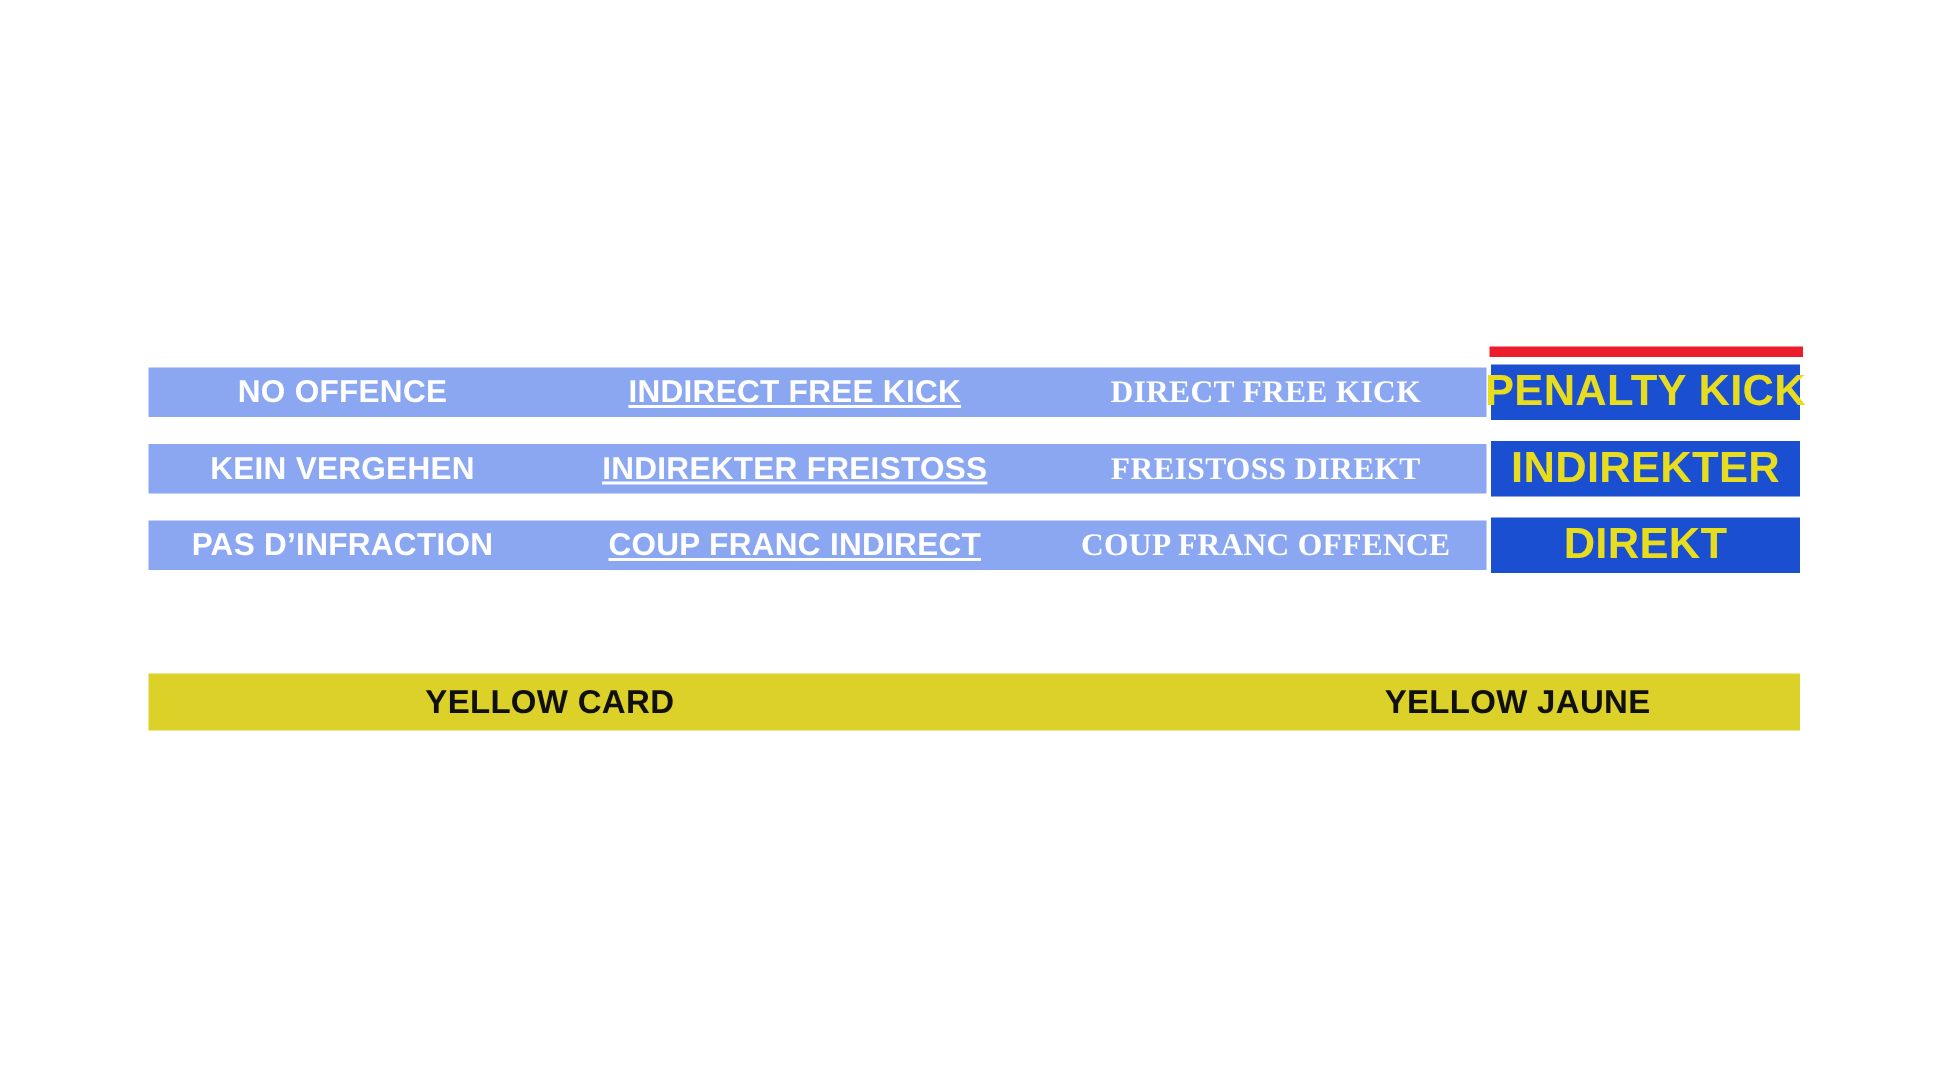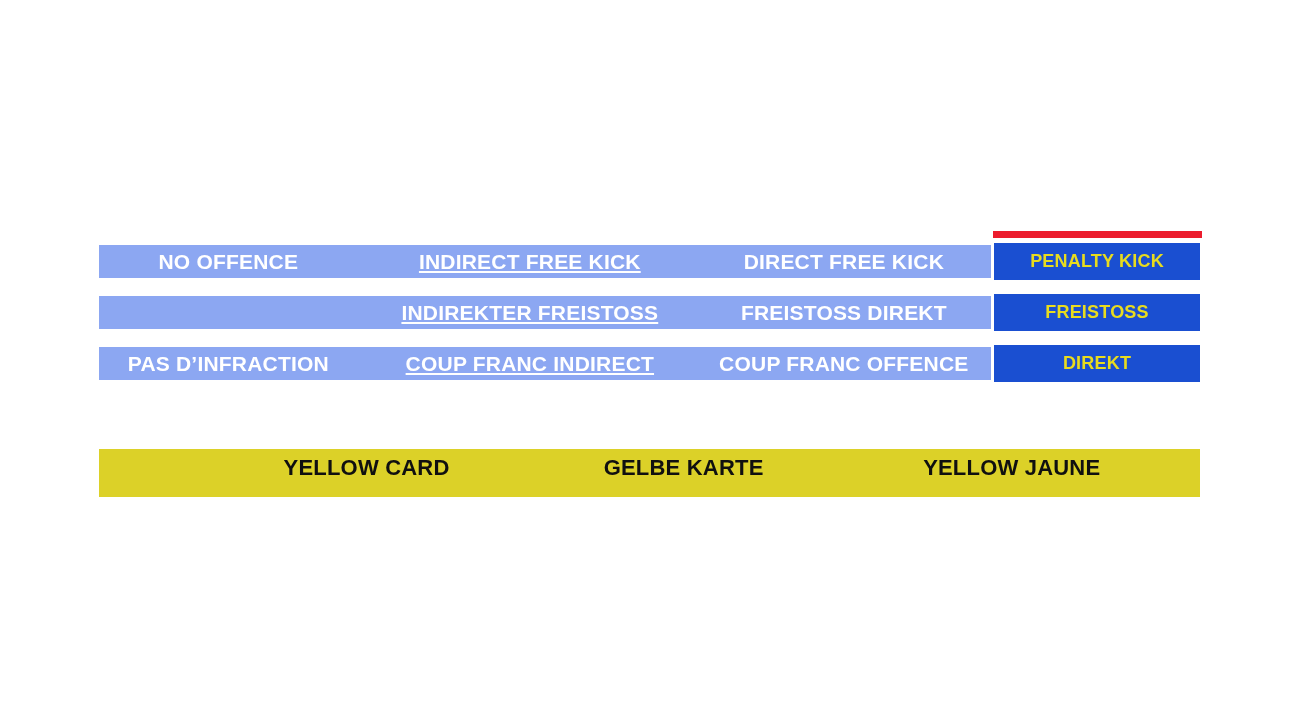--- a/index.html
+++ b/index.html
@@ -47,45 +47,45 @@
     line-height: 33px;
     transform: translateX(-50%);
     white-space: nowrap;
     color: #ffffff;
     font-size: 21px;
     font-weight: bold;
     letter-spacing: 0.2px;
   }
   .cell-1 { left: 14.5%; }
   .cell-2 { left: 48.3%; text-decoration: underline; }
-  .cell-3 { left: 83.5%; }
+  .cell-3 { left: 83.5%; font-family: Liberation Serif, serif; }
   .penalty-box {
     position: absolute;
     left: 994px;
     top: 0;
     width: 206px;
     height: 37px;
     background: var(--dark-blue, #1A4FD1);
     display: flex;
     align-items: center;
     justify-content: center;
   }
   .penalty-box span {
     color: var(--yellow-text, #E8DC1E);
-    font-size: 18px;
+    font-size: 29px;
     font-weight: bold;
     letter-spacing: 0.2px;
     white-space: nowrap;
   }
   .yellow-bar {
     position: absolute;
     left: 99px;
     top: 449px;
     width: 1101px;
-    height: 48px;
+    height: 38px;
     background: var(--yellow, #DCD128);
   }
   .yellow-bar .ylabel {
     position: absolute;
     top: 0;
     height: 38px;
     line-height: 38px;
     transform: translateX(-50%);
     white-space: nowrap;
     color: var(--black-text, #101010);
@@ -110,38 +110,38 @@
       <span class="cell cell-2">INDIRECT FREE KICK</span>
       <span class="cell cell-3">DIRECT FREE KICK</span>
     </div>
     <div class="penalty-box">
       <span>PENALTY KICK</span>
     </div>
   </div>
 
   <div class="row row-2">
     <div class="scale-bar">
+      <span class="cell cell-1">KEIN VERGEHEN</span>
       <span class="cell cell-2">INDIREKTER FREISTOSS</span>
       <span class="cell cell-3">FREISTOSS DIREKT</span>
     </div>
     <div class="penalty-box">
-      <span>FREISTOSS</span>
+      <span>INDIREKTER</span>
     </div>
   </div>
 
   <div class="row row-3">
     <div class="scale-bar">
       <span class="cell cell-2">COUP FRANC INDIRECT</span>
       <span class="cell cell-1">PAS D’INFRACTION</span>
       <span class="cell cell-3">COUP FRANC OFFENCE</span>
     </div>
     <div class="penalty-box">
       <span>DIREKT</span>
     </div>
   </div>
 
   <div class="yellow-bar">
     <span class="ylabel ylabel-1">YELLOW CARD</span>
-    <span class="ylabel ylabel-2">GELBE KARTE</span>
     <span class="ylabel ylabel-3">YELLOW JAUNE</span>
   </div>
 
 </div>
 
 </body></html>

